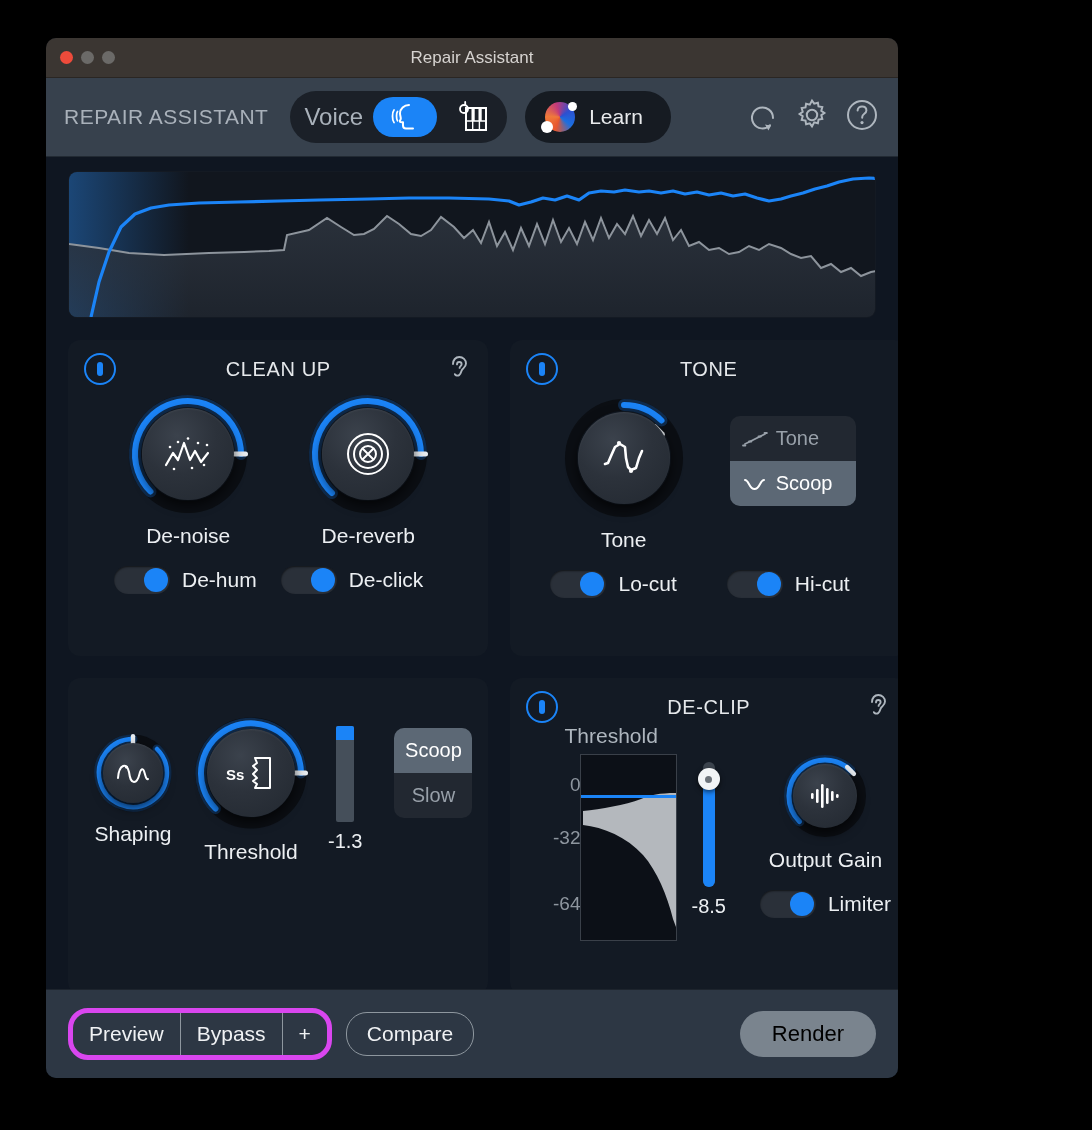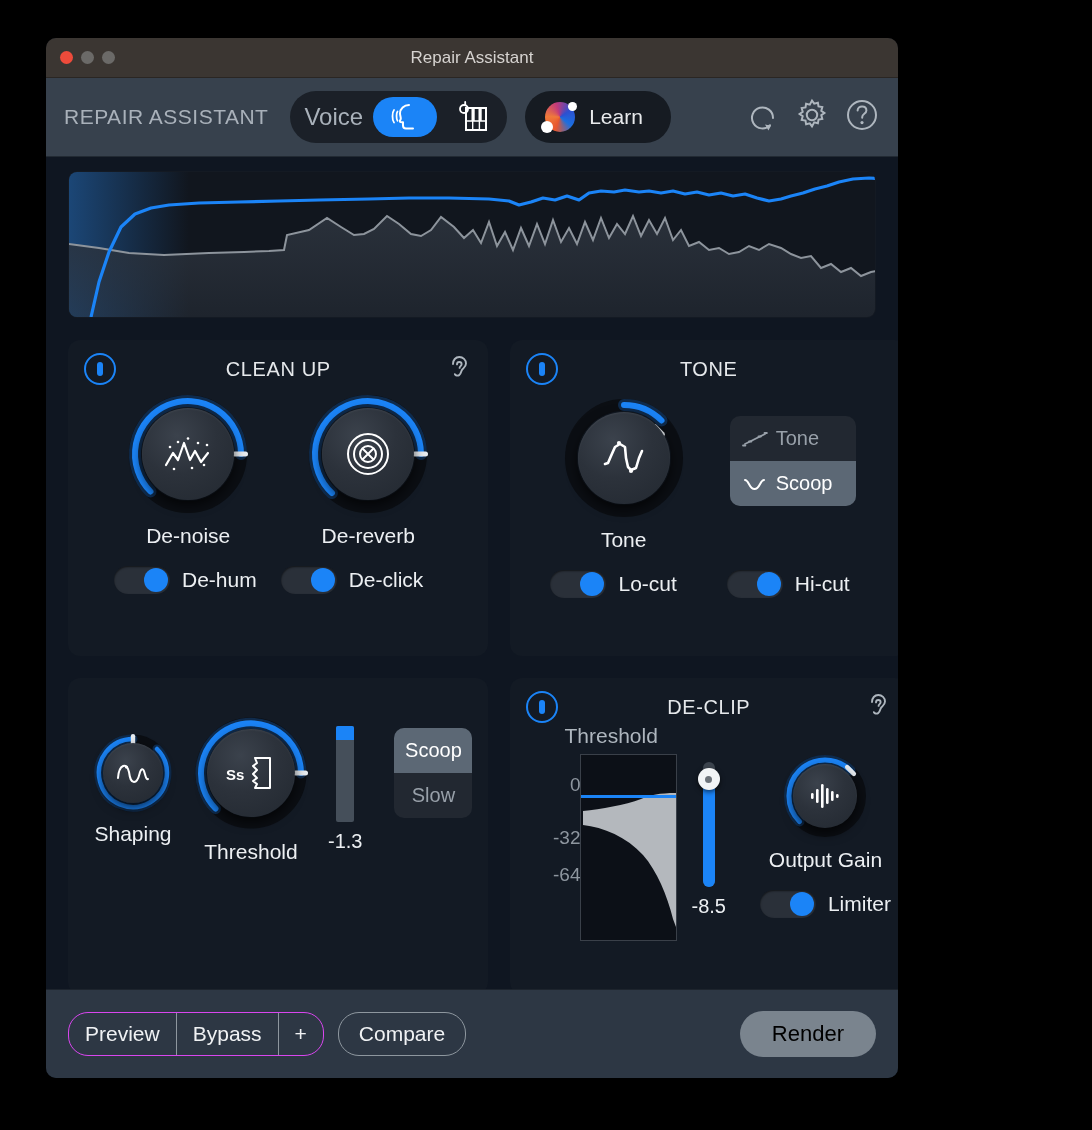--- a/index.html
+++ b/index.html
@@ -91,21 +91,21 @@
   .vslider{width:18px;height:125px;position:relative;}
   .vslider .track{position:absolute;left:3px;top:0;width:12px;height:100%;border-radius:6px;background:#3c444e;}
   .vslider .fillv{position:absolute;left:3px;bottom:0;width:12px;border-radius:6px;background:#1b84f7;}
   .vslider .handle{position:absolute;left:-2px;width:22px;height:22px;border-radius:50%;background:#f2f4f6;
                    box-shadow:0 2px 5px rgba(0,0,0,.6);display:flex;align-items:center;justify-content:center;}
   .vslider .handle i{width:7px;height:7px;border-radius:50%;background:#6d737a;display:block;}
 
   
   .footer{position:absolute;left:0;right:0;bottom:0;height:88px;background:#2d3744;
           border-top:1px solid #1d242d;display:flex;align-items:center;padding:0 22px;}
-  .btngroup{display:flex;align-items:flex-end;border:1px solid #d946ef;border-radius:20px;overflow:hidden;height:42px;}
+  .btngroup{display:flex;align-items:flex-end;border:5px solid #d946ef;border-radius:20px;overflow:hidden;height:42px;}
   .btngroup .b{padding:0 16px;color:#f0f2f4;font-size:21px;display:flex;align-items:center;height:100%;}
   .btngroup .b + .b{border-left:1px solid #8e979f;}
   .btn-outline{margin-left:14px;height:42px;border:1px solid #8e979f;border-radius:21px;
                display:flex;align-items:center;padding:0 20px;color:#f0f2f4;font-size:21px;}
   .btn-render{margin-left:auto;height:46px;border-radius:23px;background:#7a848e;color:#000000;
               display:flex;align-items:center;padding:0 32px;font-size:22px;}
 </style>
 </head>
 <body>
 
@@ -414,21 +414,21 @@
         </div>
 
         <div style="display:flex;align-items:flex-start;">
 
           <div style="position:relative;margin-left:12px;margin-top:0;">
             <div style="color:#aeb6be;font-size:21px;margin-bottom:6px;margin-left:26px;">Threshold</div>
             <div style="display:flex;align-items:flex-start;">
               <div style="position:relative;width:42px;height:185px;">
                 <span class="axis" style="top:20px;">0</span>
                 <span class="axis" style="top:73px;">-32</span>
-                <span class="axis" style="top:110px;">-64</span>
+                <span class="axis" style="top:139px;">-64</span>
               </div>
               <div class="hist">
                 <svg width="95" height="185" viewBox="0 0 95 185" preserveAspectRatio="none">
                   <path d="M95,38 C78,38 70,40 60,44 C44,50 20,54 2,56 L2,70 C22,72 46,82 62,100 C76,116 86,140 92,164 L95,172 Z" fill="#b4b8bd"></path>
                 </svg>
                 <i class="thr" style="top:40px;"></i>
               </div>
             </div>
           </div>
 

